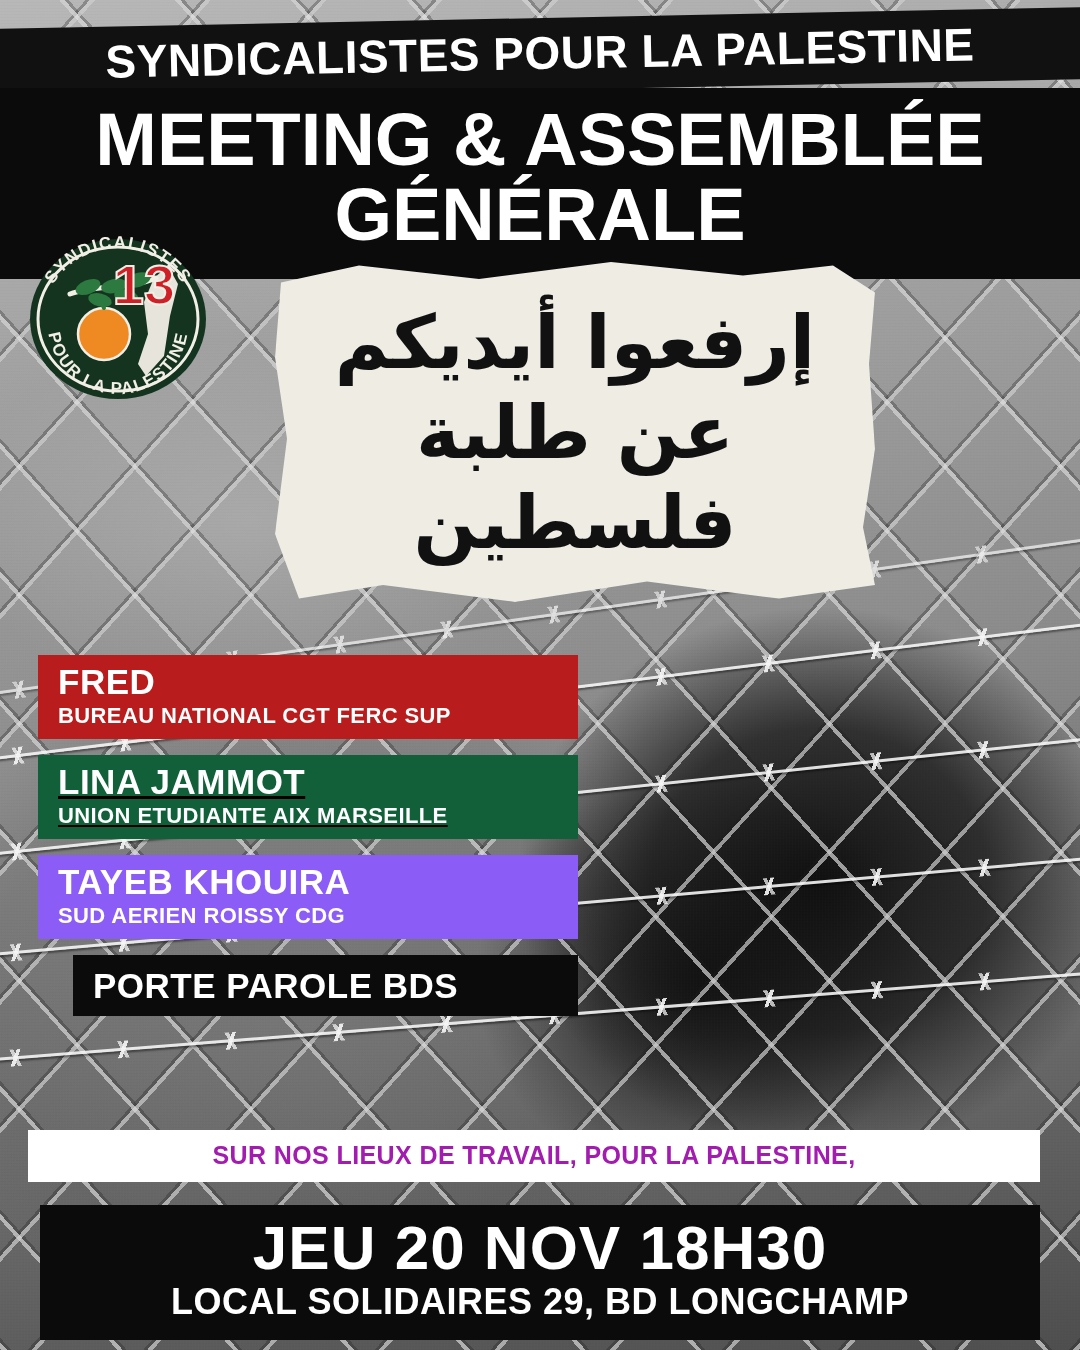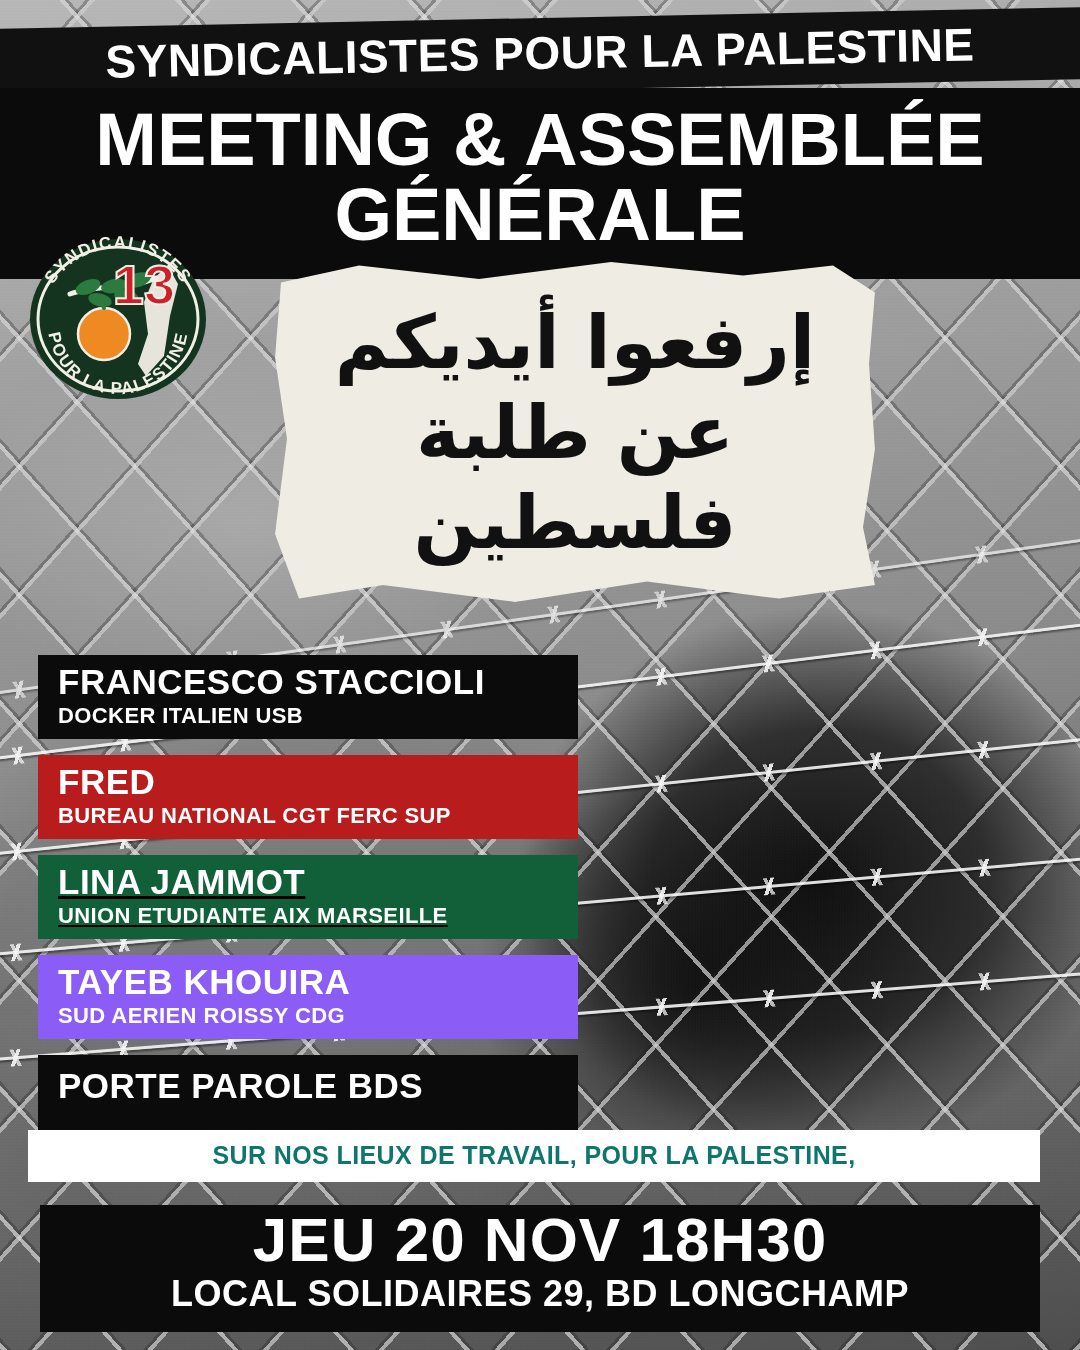--- a/index.html
+++ b/index.html
@@ -182,53 +182,53 @@
   }
   .speaker .role {
     color: #fff;
     font-size: 22px;
     font-weight: 800;
     letter-spacing: 0.4px;
     line-height: 1.15;
     margin-top: 2px;
     white-space: nowrap;
   }
-  .speaker.single { padding-top: 13px; padding-bottom: 28px; }
+  .speaker.single { padding-top: 13px; padding-bottom: 11px; margin-left: 35px; }
   .s-black  { background: #0b0b0b; }
   .s-red    { background: #b91c1c; }
   .s-green  { background: #12603a; text-decoration: underline; }
   .s-orange { background: #8b5cf6; }
 
   
   .footer-white {
     position: absolute;
     left: 28px;
     right: 40px;
     top: 1130px;
     background: #fff;
-    color: #0f766e;
+    color: #a21caf;
     text-align: center;
     padding: 10px 10px 12px;
   }
   .footer-white .fw {
     font-size: 25px;
     font-weight: 800;
     letter-spacing: 0.4px;
     line-height: 1.2;
   }
 
   .footer-black {
     position: absolute;
     left: 40px;
     right: 40px;
     top: 1205px;
     background: #0b0b0b;
     color: #fff;
     text-align: center;
-    padding: 2px 10px 18px;
+    padding: 10px 10px 18px;
   }
   .footer-black .date {
     font-size: 62px;
     font-weight: 800;
     letter-spacing: 1px;
     line-height: 1.05;
     white-space: nowrap;
   }
   .footer-black .place {
     font-size: 36px;
@@ -295,24 +295,20 @@
       </text>
     </svg>
   </div>
 
   <div class="arabic">
     <div class="arabic-text">إرفعوا أيديكم عن طلبة فلسطين</div>
   </div>
 
   <div class="speakers">
 
-    <div class="speaker s-black">
-      <div class="name">FRANCESCO STACCIOLI</div>
-      <div class="role">DOCKER ITALIEN USB</div>
-    </div>
 
     <div class="speaker s-red">
       <div class="name">FRED</div>
       <div class="role">BUREAU NATIONAL CGT FERC SUP</div>
     </div>
 
     <div class="speaker s-green">
       <div class="name">LINA JAMMOT</div>
       <div class="role">UNION ETUDIANTE AIX MARSEILLE</div>
     </div>

